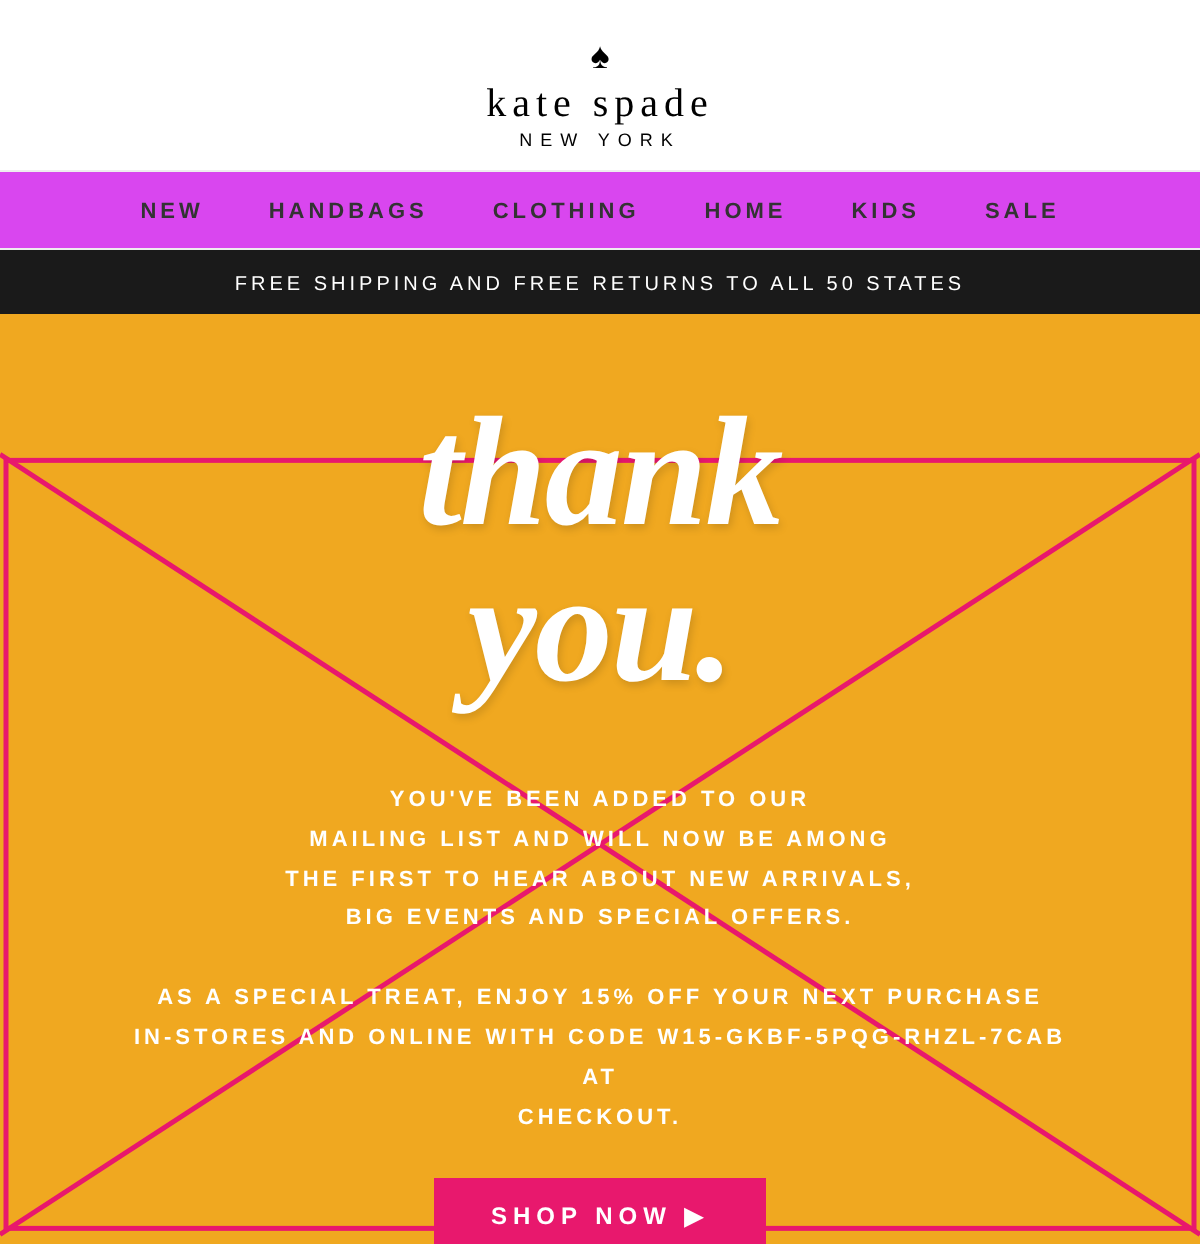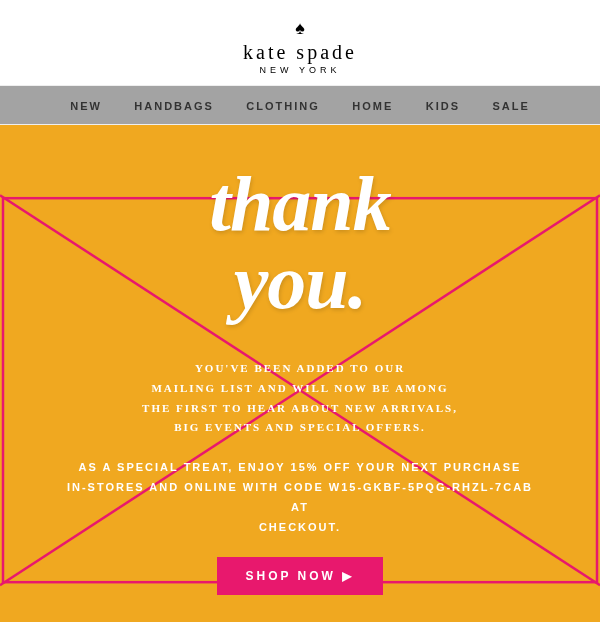--- a/index.html
+++ b/index.html
@@ -36,21 +36,21 @@
     .brand-sub {
       font-size: 9px;
       letter-spacing: 4px;
       color: #000;
       text-transform: uppercase;
       margin-top: 1px;
     }
 
     
     .nav {
-      background: #a3a3a3;
+      background: #d946ef;
       border-top: 1px solid #eee;
       border-bottom: 1px solid #eee;
       text-align: center;
       padding: 10px 0;
     }
     .nav a {
       font-size: 11px;
       letter-spacing: 2px;
       text-transform: uppercase;
       color: #333;
@@ -111,21 +111,20 @@
     }
 
     .mailing-text {
       color: #fff;
       font-size: 11px;
       letter-spacing: 2px;
       text-transform: uppercase;
       line-height: 1.8;
       margin-bottom: 20px;
       font-weight: bold;
-      font-family: Liberation Serif, serif;
     }
 
     .promo-text {
       color: #fff;
       font-size: 11px;
       letter-spacing: 2px;
       text-transform: uppercase;
       line-height: 1.8;
       margin-bottom: 20px;
       font-weight: bold;
@@ -158,20 +157,23 @@
 
   <nav class="nav">
     <a href="#">NEW</a>
     <a href="#">HANDBAGS</a>
     <a href="#">CLOTHING</a>
     <a href="#">HOME</a>
     <a href="#">KIDS</a>
     <a href="#">SALE</a>
   </nav>
 
+  <div class="banner">
+    <span class="banner-text">FREE SHIPPING AND FREE RETURNS TO ALL 50 STATES</span>
+  </div>
 
   <div class="envelope-section">
 
     <svg class="envelope-svg" viewBox="0 0 600 390" xmlns="http://www.w3.org/2000/svg">
 
       <line x1="0" y1="0" x2="300" y2="195" stroke="#e8186d" stroke-width="2.5"></line>
 
       <line x1="600" y1="0" x2="300" y2="195" stroke="#e8186d" stroke-width="2.5"></line>
 
       <line x1="0" y1="390" x2="300" y2="195" stroke="#e8186d" stroke-width="2.5"></line>

